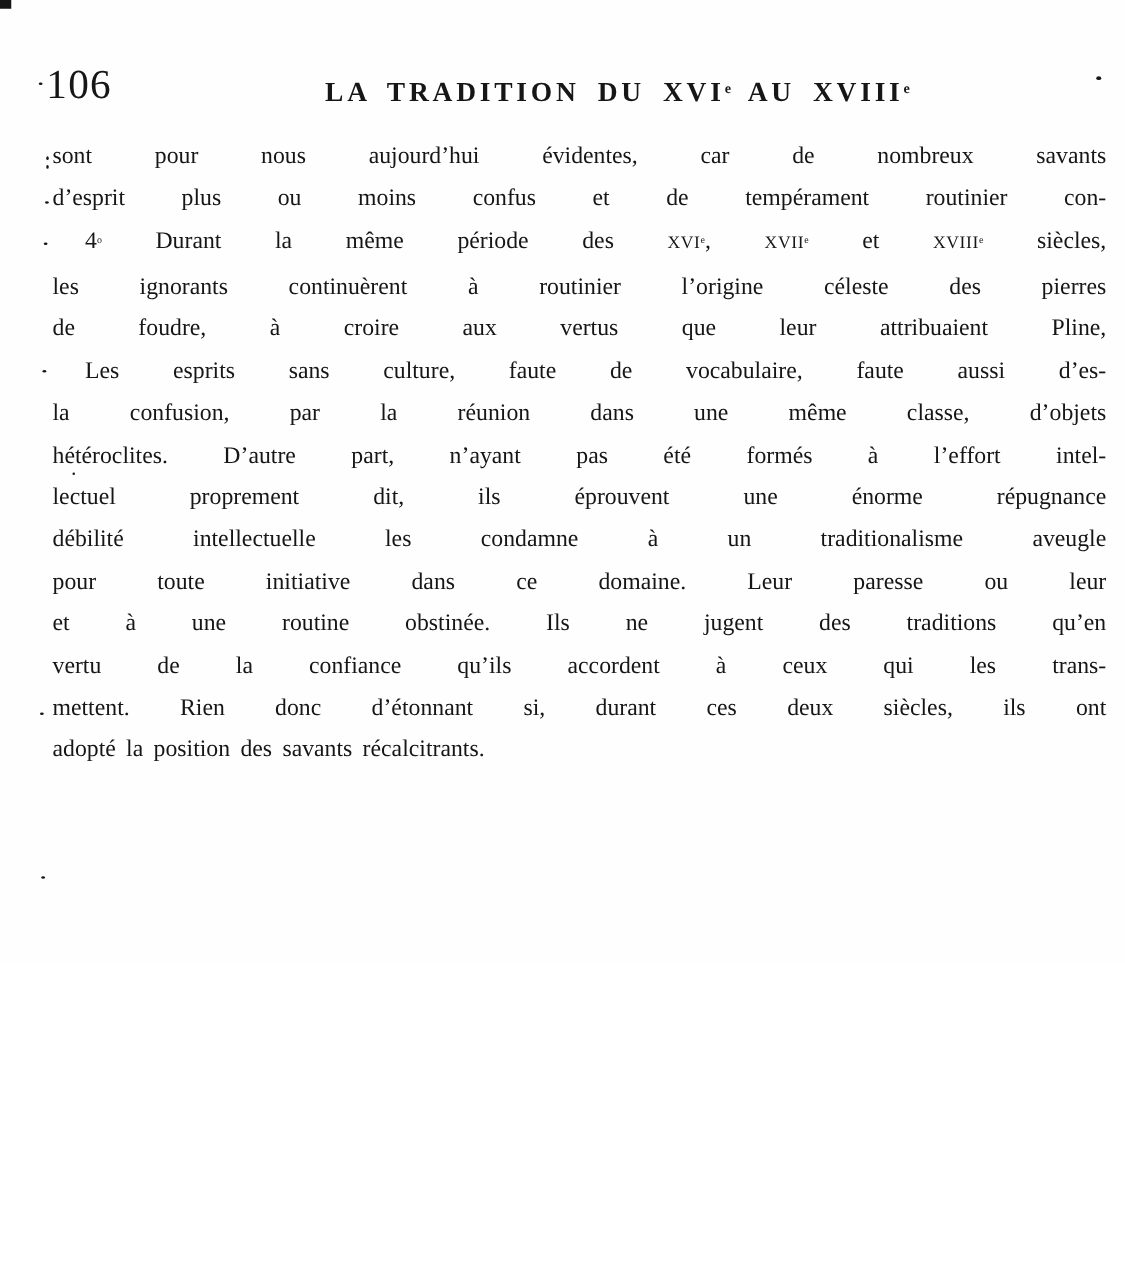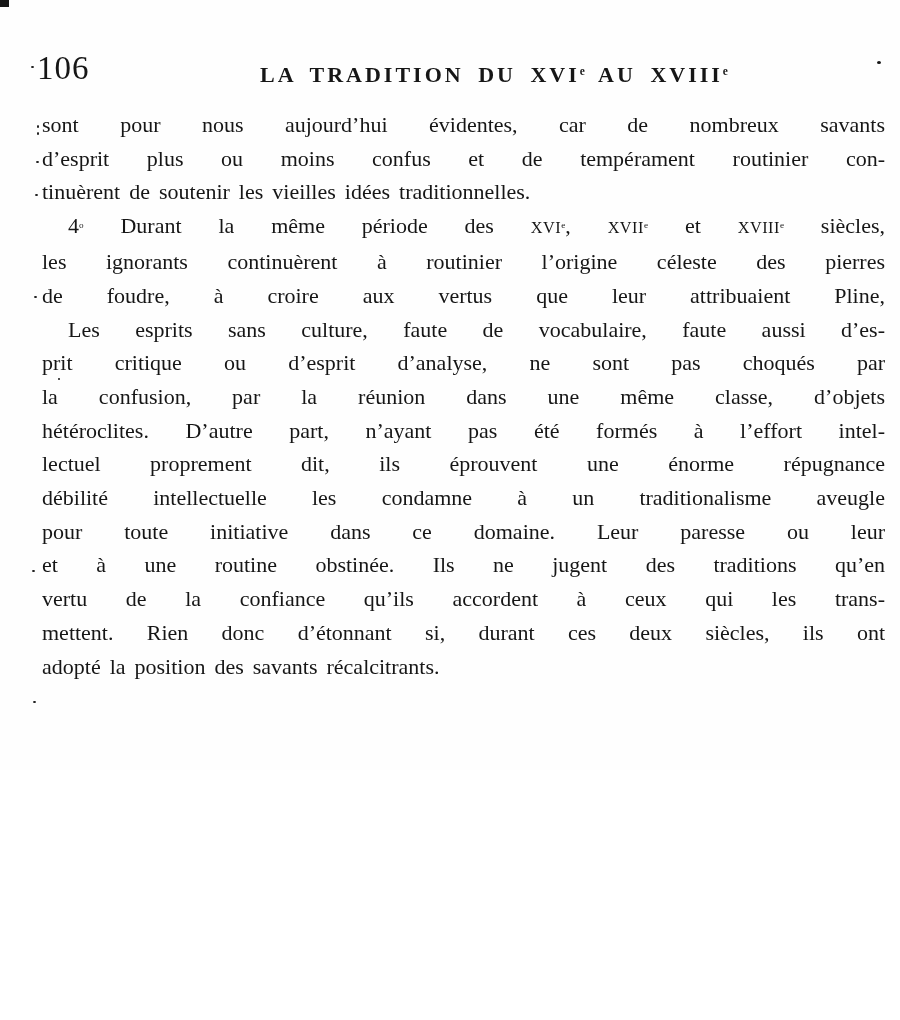--- a/index.html
+++ b/index.html
@@ -44,21 +44,21 @@
     font-size: 52%;
     vertical-align: 0.62em;
     letter-spacing: 0;
   }
   
   .bodytext {
     position: absolute;
     left: 42px;
     top: 108px;
     width: 843px;
-    font-size: 22px;
+    font-size: 19px;
     line-height: 33.7px;
   }
   .para { width: 100%; }
   .para.indent .line:first-child { text-indent: 26px; }
   .line {
     text-align: justify;
     text-align-last: justify;
     white-space: normal;
     hyphens: none;
   }
@@ -103,30 +103,28 @@
   <div class="artifact speck" style="left:35px; top:194px; width:3px; height:2px;"></div>
   <div class="artifact speck" style="left:34px; top:296px; width:3px; height:2px;"></div>
   <div class="artifact speck" style="left:58px; top:378px; width:2px; height:2px;"></div>
   <div class="artifact speck" style="left:32px; top:570px; width:3px; height:2px;"></div>
   <div class="artifact speck" style="left:33px; top:701px; width:3px; height:2px;"></div>
 
   <div class="bodytext">
       <div class="para">
         <div class="line"><span class="s-n">sont pour nous aujourd’hui évidentes, car de nombreux savants</span></div>
         <div class="line"><span class="s-n">d’esprit plus ou moins confus et de tempérament routinier con-</span></div>
-        <div class="line last"><span class="s-n">tinuèrent de soutenir les vieilles idées traditionnelles.</span></div>
       </div>
       <div class="para indent">
         <div class="line"><span class="s-n">4</span><span class="s-sup">o</span><span class="s-n"> Durant la même période des </span><span class="s-sc">XVI</span><span class="s-sup">e</span><span class="s-n">, </span><span class="s-sc">XVII</span><span class="s-sup">e</span><span class="s-n"> et </span><span class="s-sc">XVIII</span><span class="s-sup">e</span><span class="s-n"> siècles,</span></div>
         <div class="line"><span class="s-n">les ignorants continuèrent à routinier l’origine céleste des pierres</span></div>
         <div class="line"><span class="s-n">de foudre, à croire aux vertus que leur attribuaient Pline,</span></div>
       </div>
       <div class="para indent">
         <div class="line"><span class="s-n">Les esprits sans culture, faute de vocabulaire, faute aussi d’es-</span></div>
-        <div class="line"><span class="s-n">prit critique ou d’esprit d’analyse, ne sont pas choqués par</span></div>
         <div class="line"><span class="s-n">la confusion, par la réunion dans une même classe, d’objets</span></div>
         <div class="line"><span class="s-n">hétéroclites. D’autre part, n’ayant pas été formés à l’effort intel-</span></div>
         <div class="line"><span class="s-n">lectuel proprement dit, ils éprouvent une énorme répugnance</span></div>
         <div class="line"><span class="s-n">débilité intellectuelle les condamne à un traditionalisme aveugle</span></div>
         <div class="line"><span class="s-n">pour toute initiative dans ce domaine. Leur paresse ou leur</span></div>
         <div class="line"><span class="s-n">et à une routine obstinée. Ils ne jugent des traditions qu’en</span></div>
         <div class="line"><span class="s-n">vertu de la confiance qu’ils accordent à ceux qui les trans-</span></div>
         <div class="line"><span class="s-n">mettent. Rien donc d’étonnant si, durant ces deux siècles, ils ont</span></div>
         <div class="line last"><span class="s-n">adopté la position des savants récalcitrants.</span></div>
       </div>

